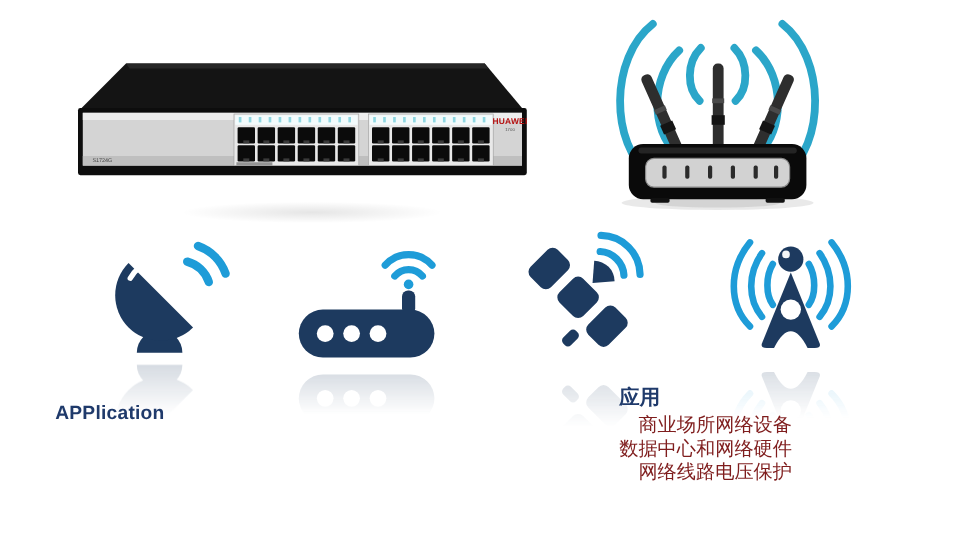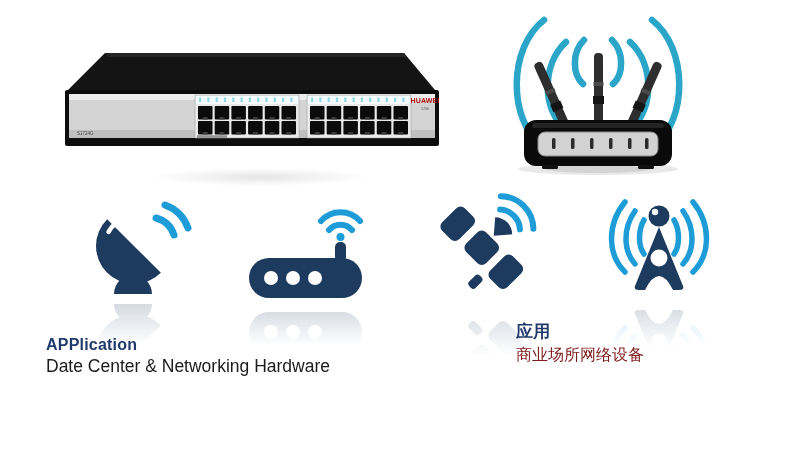--- a/index.html
+++ b/index.html
@@ -220,21 +220,22 @@
     </g>
     <circle cx="62" cy="22" r="10.5" fill="#1d3a5f"></circle>
     <circle cx="58" cy="18" r="3.2" fill="#ffffff" opacity="0.95"></circle>
     <path d="M62,33 L86,92 Q87.5,96 82,96 L42,96 Q36.5,96 38,92 Z" fill="#1d3a5f"></path>
     <circle cx="62" cy="64" r="8.5" fill="#ffffff"></circle>
     <path d="M48,96 Q62,68 76,96 Z" fill="#ffffff"></path>
   </svg>
 
   <div class="text-block" style="left:46px;top:336px;">
     <h3>APPlication</h3>
-    <div class="line">Date Center &amp; Networking Hardware</div>
   </div>
 
   <div class="text-block text-block-zh" style="left:516px;top:320px;">
     <h3>应用</h3>
     <div class="line">商业场所网络设备</div>
+    <div class="line">数据中心和网络硬件</div>
+    <div class="line">网络线路电压保护</div>
   </div>
 
 </div>
 
 </body></html>

